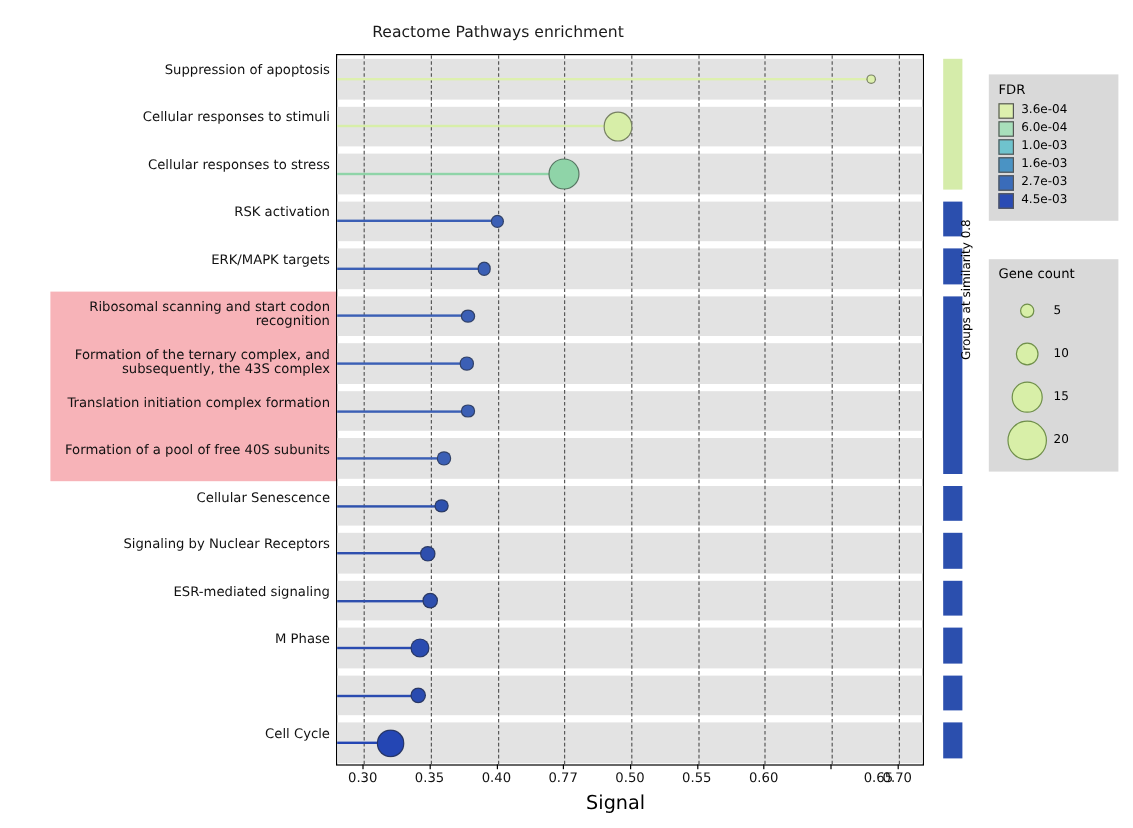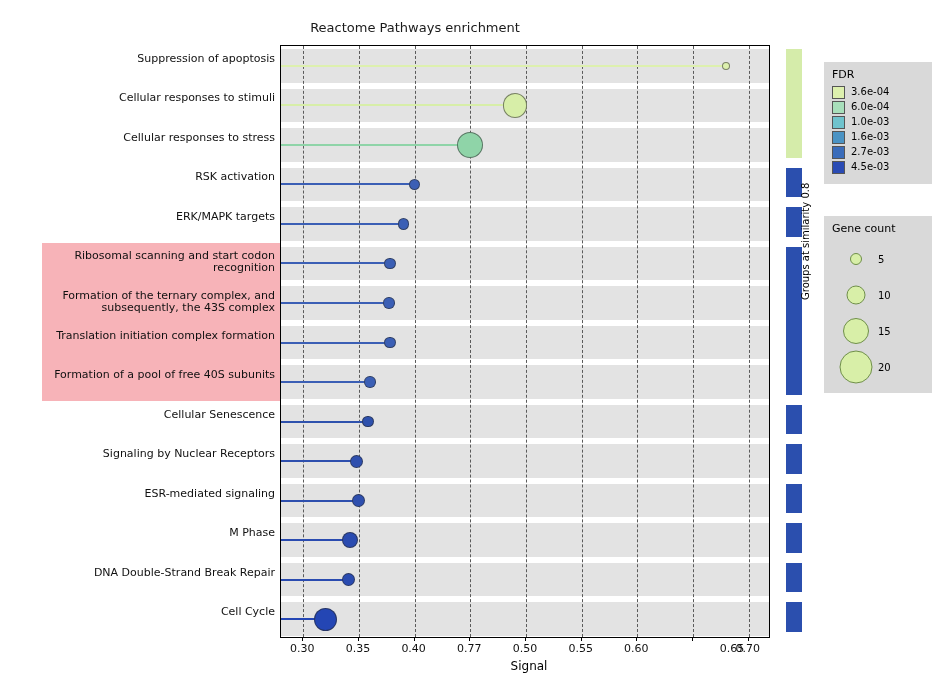--- a/index.html
+++ b/index.html
@@ -95,25 +95,25 @@
   }
   .xtickmark {
     position: absolute;
     width: 0;
     border-left: 1px solid #000;
     height: 4px;
     top: 637px;
   }
   #xaxis-title {
     position: absolute;
-    left: 284px;
+    left: 268px;
     top: 659px;
     width: 490px;
     text-align: center;
-    font-size: 12px;
+    font-size: 16px;
   }
   
   #simbar {
     position: absolute;
     left: 786px;
     top: 45px;
     width: 16px;
     height: 593px;
   }
   .simseg {
@@ -211,21 +211,20 @@
       <div class="ylabel" style="top: 126.367px;">RSK activation</div>
       <div class="ylabel" style="top: 165.9px;">ERK/MAPK targets</div>
       <div class="ylabel" style="top: 205.433px;">Ribosomal scanning and start codon recognition</div>
       <div class="ylabel" style="top: 244.967px;">Formation of the ternary complex, and subsequently, the 43S complex</div>
       <div class="ylabel" style="top: 284.5px;">Translation initiation complex formation</div>
       <div class="ylabel" style="top: 324.033px;">Formation of a pool of free 40S subunits</div>
       <div class="ylabel" style="top: 363.567px;">Cellular Senescence</div>
       <div class="ylabel" style="top: 403.1px; text-align: right;">Signaling by Nuclear Receptors</div>
       <div class="ylabel" style="top: 442.633px;">ESR-mediated signaling</div>
       <div class="ylabel" style="top: 482.167px;">M Phase</div>
-      <div class="ylabel" style="top: 521.7px;">DNA Double-Strand Break Repair</div>
       <div class="ylabel" style="top: 561.233px;">Cell Cycle</div>
     </div>
 
   <div id="plot">
       <div class="row-band" style="top: 3px; height: 33.5333px;"></div>
       <div class="row-band" style="top: 42.5333px; height: 33.5333px;"></div>
       <div class="row-band" style="top: 82.0667px; height: 33.5333px;"></div>
       <div class="row-band" style="top: 121.6px; height: 33.5333px;"></div>
       <div class="row-band" style="top: 161.133px; height: 33.5333px;"></div>
       <div class="row-band" style="top: 200.667px; height: 33.5333px;"></div>

